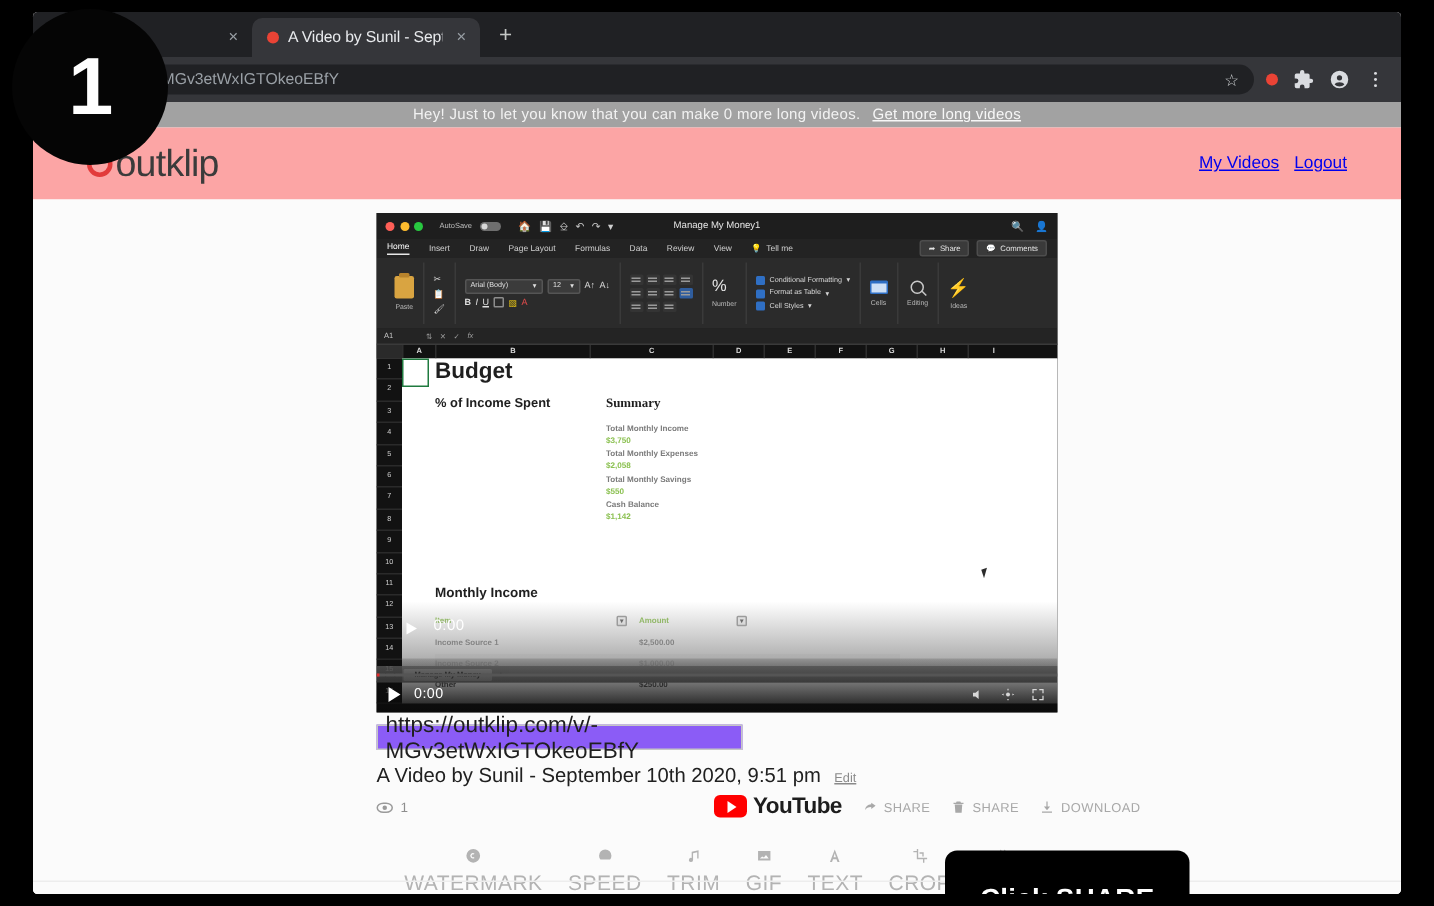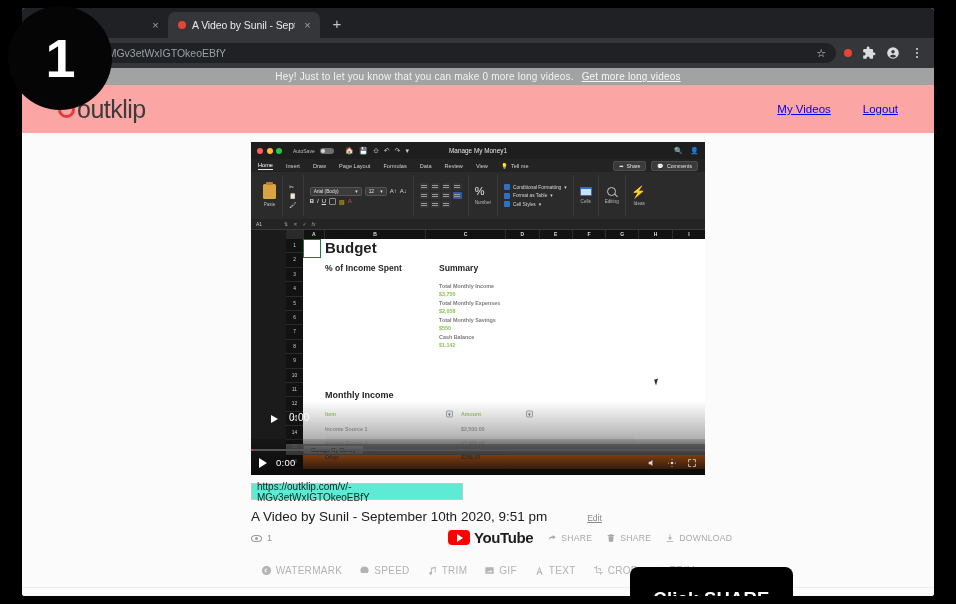--- a/index.html
+++ b/index.html
@@ -80,21 +80,21 @@
     padding: 0 36px; justify-content: space-between;
   }
   .logo { display: flex; align-items: baseline; }
   .logo .logo-text {
     font-size: 25px; color: #3b3b3b; letter-spacing: -0.5px; font-weight: 400;
   }
   .logo .logo-dot {
     width: 17px; height: 17px; border-radius: 50%;
     border: 3px solid #e23b3b; margin-right: 2px; align-self: center;
   }
-  .site-nav { display: flex; gap: 32px; font-size: 11.5px; color: #6f6f6f; }
+  .site-nav { display: flex; gap: 10px; font-size: 11.5px; color: #6f6f6f; }
 
   
   .page-body { background: #fbfbfb; height: 100%; position: relative; }
 
   
   .player {
     position: absolute; left: 229px; top: 9px;
     width: 454px; height: 333px; background: #1b1b1b; overflow: hidden;
   }
 
@@ -207,21 +207,21 @@
   
   .xl-formula {
     height: 11px; background: #242424; display: flex; align-items: center;
     gap: 6px; padding: 0 5px; font-size: 5px; color: #c7c7c7;
     border-bottom: 1px solid #3a3a3a;
   }
   .namebox { width: 22px; }
   .fx-icons { display: flex; gap: 5px; color: #9c9c9c; }
 
   
-  .sheet { background: #f97316; position: relative; margin-left: 35px; }
+  .sheet { background: #e5e5e5; position: relative; }
   .col-head {
     display: flex; height: 9px; background: #121212; color: #dcdcdc;
     font-size: 5px; align-items: center;
   }
   .col-head .corner { width: 17px; height: 9px; background: #2a2a2a; }
   .col-head .ch {
     text-align: center; border-left: 1px solid #2e2e2e; height: 9px;
     line-height: 9px; font-weight: bold;
   }
   .sheet-body { display: flex; }
@@ -327,54 +327,54 @@
     font-size: 10px; letter-spacing: .3px;
   }
   .play-float {
     position: absolute; left: 20px; bottom: 52px;
     width: 0; height: 0; border-left: 7px solid #fff;
     border-top: 4.5px solid transparent; border-bottom: 4.5px solid transparent;
   }
 
   
   .url-field {
-    position: absolute; left: 229px; top: 350px; width: 212px; height: 17px;
-    border: 1px solid #c6c6c6; background: #5eead4; font-size: 10px;
+    position: absolute; left: 229px; top: 350px; width: 244px; height: 17px;
+    border: 1px solid #c6c6c6; background: #8b5cf6; font-size: 15px;
     color: #1f1f1f; display: flex; align-items: center; padding: 0 5px;
   }
 
   
   .vid-title-row {
     position: absolute; left: 229px; top: 376px;
     display: flex; align-items: baseline; gap: 9px;
   }
   .vid-title { font-size: 13.5px; font-weight: normal; color: #202020; }
   .vid-edit {
-    font-size: 8.5px; color: #8a8a8a; text-decoration: underline; margin-left: 31px;
+    font-size: 8.5px; color: #8a8a8a; text-decoration: underline;
   }
   .views {
     position: absolute; left: 229px; top: 400px;
     display: flex; align-items: center; gap: 5px;
     font-size: 9px; color: #8e8e8e;
   }
   .eye {
     width: 11px; height: 7px; border: 1.2px solid #9a9a9a;
     border-radius: 50% / 60%; position: relative;
   }
   .eye::after {
     content: ""; position: absolute; left: 3.3px; top: 1.4px;
     width: 3px; height: 3px; border-radius: 50%; background: #9a9a9a;
   }
 
   
   .actions {
     position: absolute; left: 426px; top: 396px;
     display: flex; align-items: center; gap: 14px;
   }
-  .yt-logo { display: flex; align-items: center; gap: 4px; }
+  .yt-logo { display: flex; align-items: center; gap: 4px; margin-left: 28px; }
   .yt-badge {
     width: 22px; height: 15px; background: #f00; border-radius: 4px;
     display: flex; align-items: center; justify-content: center;
   }
   .yt-badge::after {
     content: ""; width: 0; height: 0; border-left: 6px solid #fff;
     border-top: 4px solid transparent; border-bottom: 4px solid transparent;
     margin-left: 2px;
   }
   .yt-word { font-size: 15px; font-weight: bold; color: #1d1d1d; letter-spacing: -0.4px; }
@@ -384,21 +384,21 @@
   }
   .act svg { width: 10px; height: 10px; display: block; }
 
   
   .tools {
     position: absolute; left: 0; right: 0; top: 432px;
     display: flex; justify-content: center; gap: 17px;
   }
   .tool {
     display: flex; align-items: center; gap: 4px;
-    font-size: 10px; color: #b3b3b3; letter-spacing: .3px;
+    font-size: 14px; color: #b3b3b3; letter-spacing: .3px; flex-direction: column;
   }
   .tool svg { width: 11px; height: 11px; display: block; }
   .tools-divider {
     position: absolute; left: 0; right: 0; top: 454px; height: 1px;
     background: #ededed;
   }
 
   
   .callout {
     position: absolute; left: 608px; top: 434px; width: 163px; height: 63px;
@@ -656,21 +656,21 @@
               <div>14</div>
               <div>15</div>
               <div>16</div>
             </div>
 
             <div class="sheet-canvas">
               <div class="cell-a1"></div>
               <div class="budget-title">Budget</div>
 
               <div class="sec-head" style="left:22px; top:24px;">% of Income Spent</div>
-              <div class="sec-head" style="left:136px; top:24px;">Summary</div>
+              <div class="sec-head" style="left:136px; top:24px;font-family:Liberation Serif, serif;">Summary</div>
 
 
               <div class="summary">
                 <div class="sum-key">Total Monthly Income</div>
                 <div class="sum-val">$3,750</div>
                 <div class="sum-key">Total Monthly Expenses</div>
                 <div class="sum-val">$2,058</div>
                 <div class="sum-key">Total Monthly Savings</div>
                 <div class="sum-val">$550</div>
                 <div class="sum-key">Cash Balance</div>

